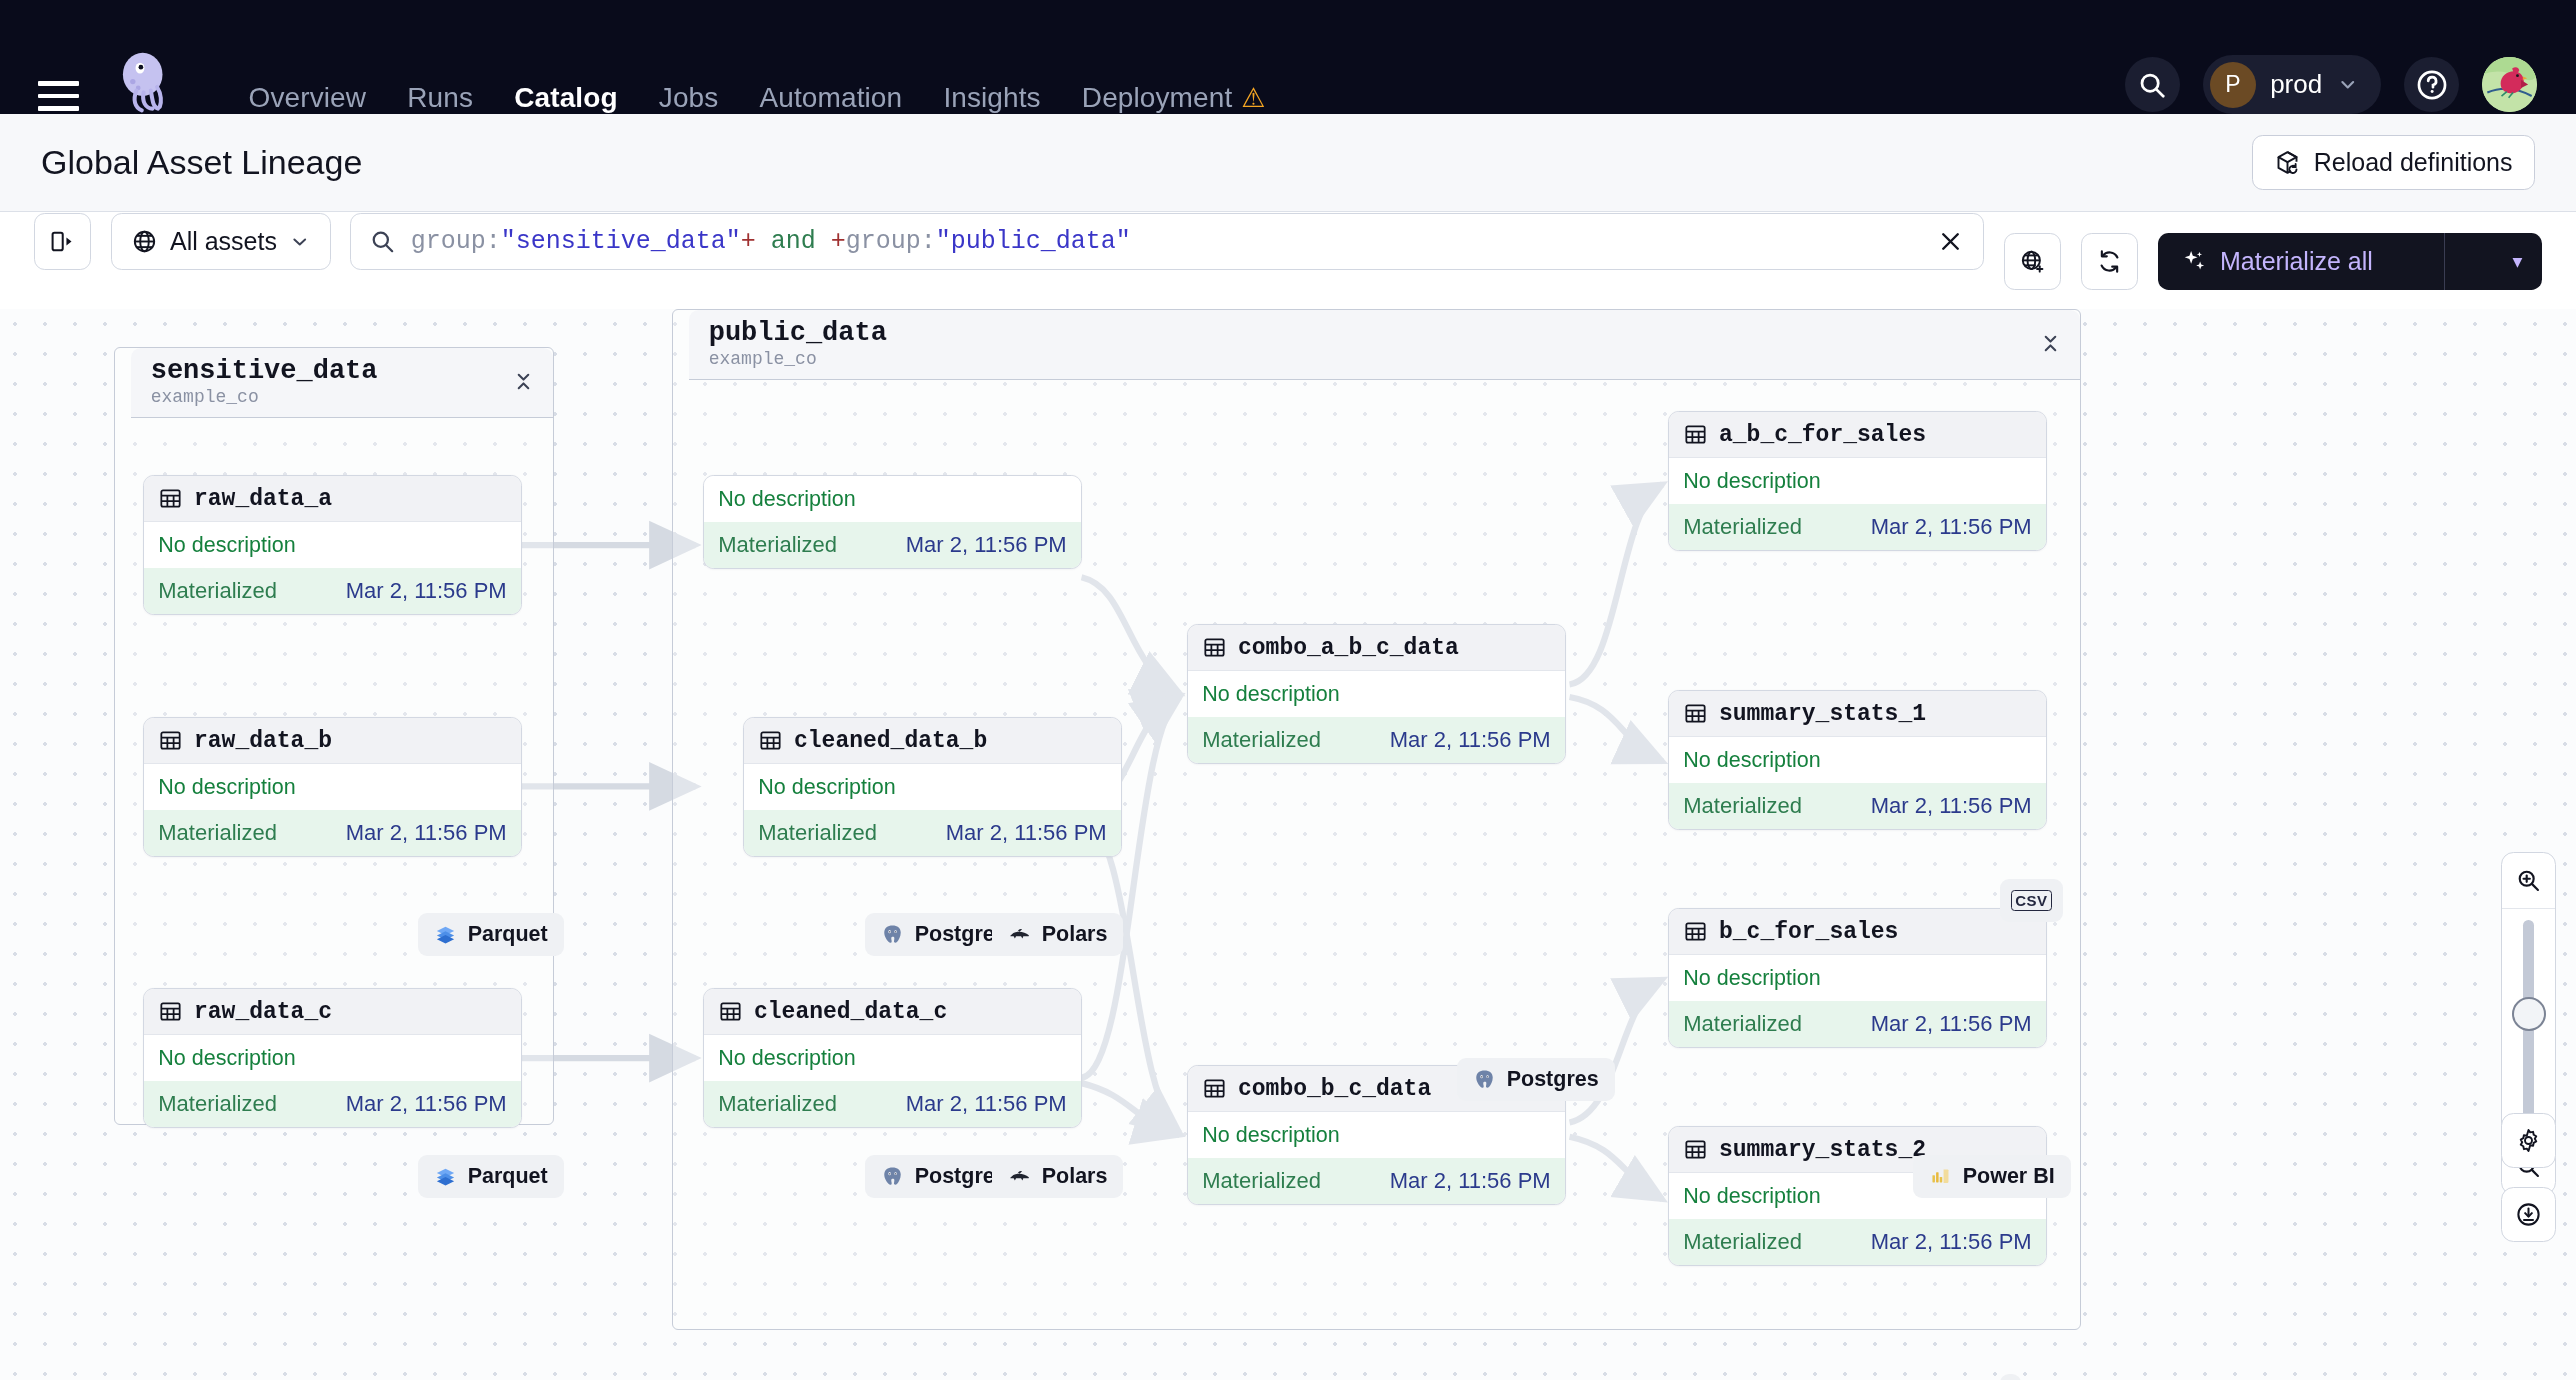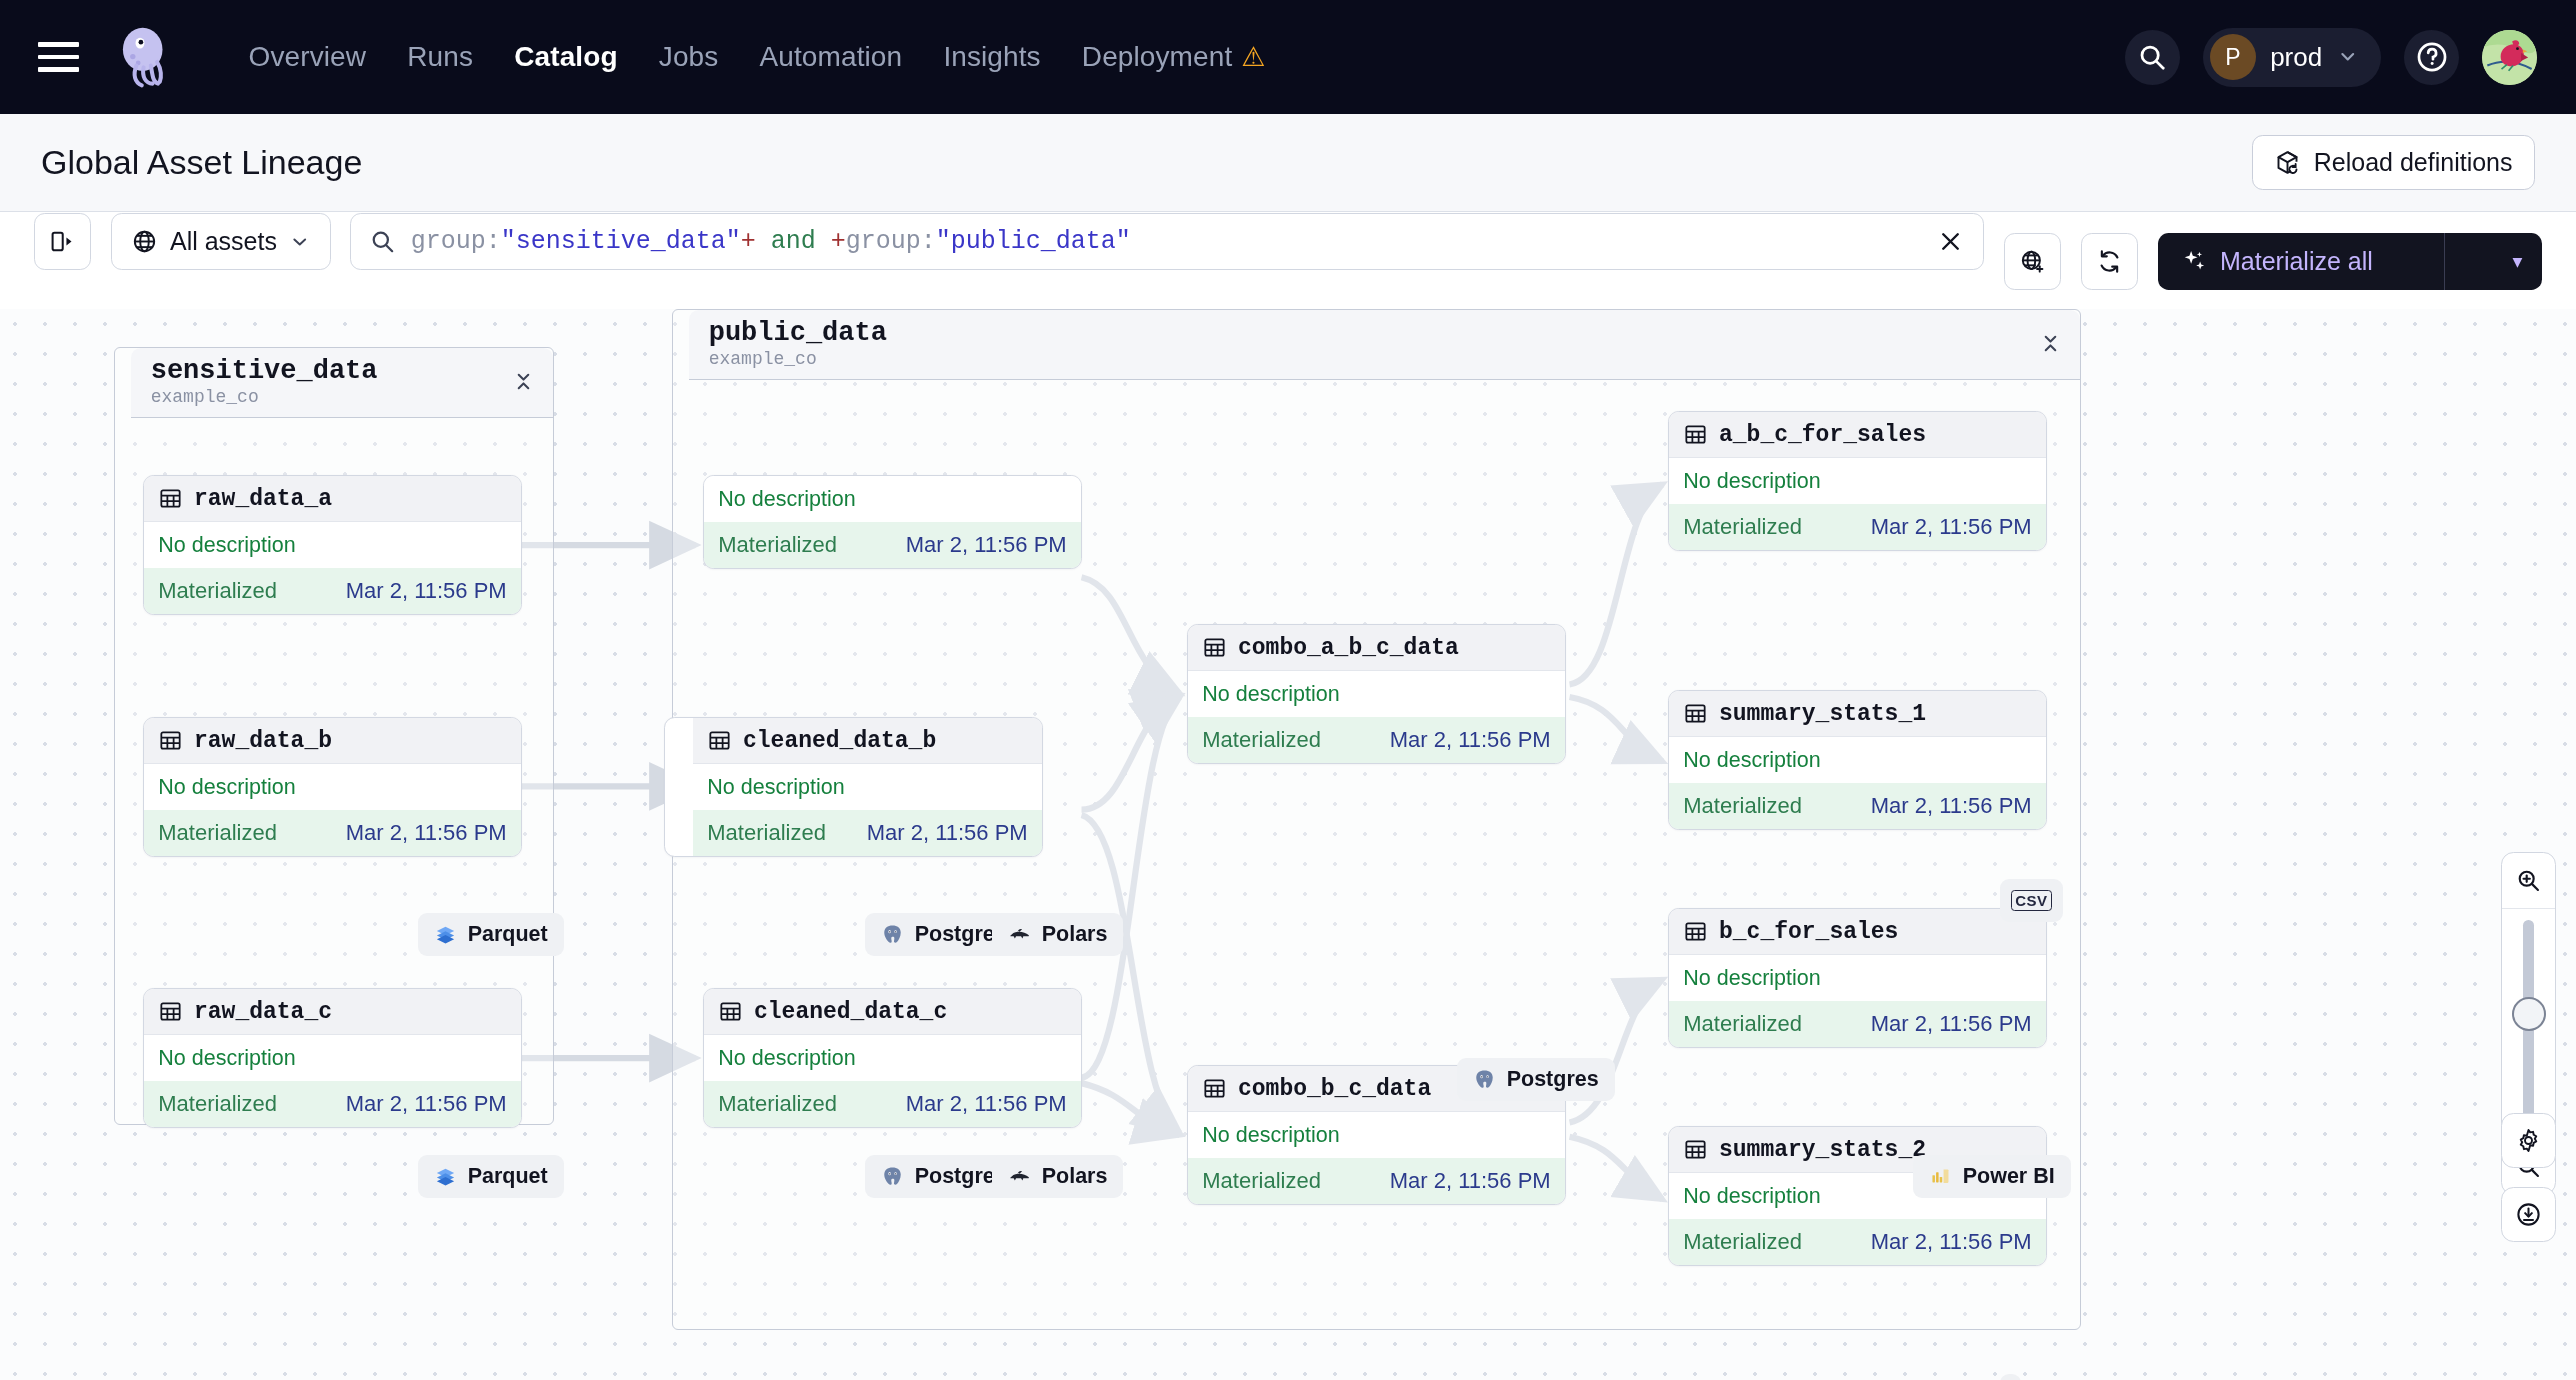--- a/index.html
+++ b/index.html
@@ -8,21 +8,21 @@
     font-family: "Liberation Sans", sans-serif;
     background: #ffffff;
     overflow: hidden;
   }
   .app { position: relative; width: 2576px; height: 1380px; }
 
   
   .topnav {
     position: absolute; top: 0; left: 0; width: 2576px; height: 114px;
     background: #090B1B;
-    display: flex; align-items: center;
+    display: flex; align-items: flex-end;
   }
   .hamburger {
     margin-left: 38px; width: 41px; height: 36px;
     display: flex; flex-direction: column; justify-content: center; gap: 8px;
     cursor: pointer;
   }
   .hamburger span { display:block; width: 41px; height: 4.5px; background: #FFFFFF; border-radius: 0.9px; }
   .logo {
     margin-left: 34px; width: 63px; height: 63px;
     display:flex; align-items:center; justify-content:center;
@@ -452,21 +452,21 @@
             <span class="st-time">Mar 2, 11:56 PM</span>
           </div>
         </div>
         <div class="node" style="left: 703px; top: 166px;">
           <div class="node-desc">No description</div>
           <div class="node-status">
             <span class="st-label">Materialized</span>
             <span class="st-time">Mar 2, 11:56 PM</span>
           </div>
         </div>
-        <div class="node" style="left: 664px; top: 408px; padding-left: 28px;">
+        <div class="node" style="left: 743px; top: 408px;">
           <div class="node-head">
             <svg width="25" height="25" viewBox="0 0 24 24" fill="none" stroke="#121420" stroke-width="1.7">
               <rect x="3.2" y="4.2" width="17.6" height="15.6" rx="1.6"></rect>
               <line x1="3.2" y1="9.2" x2="20.8" y2="9.2"></line>
               <line x1="3.2" y1="14.5" x2="20.8" y2="14.5"></line>
               <line x1="9" y1="9.2" x2="9" y2="19.8"></line>
               <line x1="15" y1="9.2" x2="15" y2="19.8"></line>
             </svg>
             <span class="node-title">cleaned_data_b</span>
           </div>

